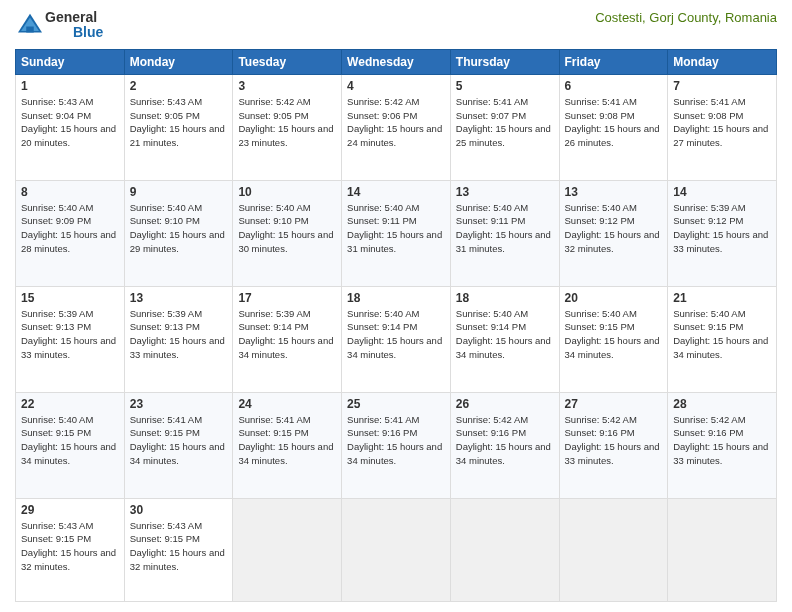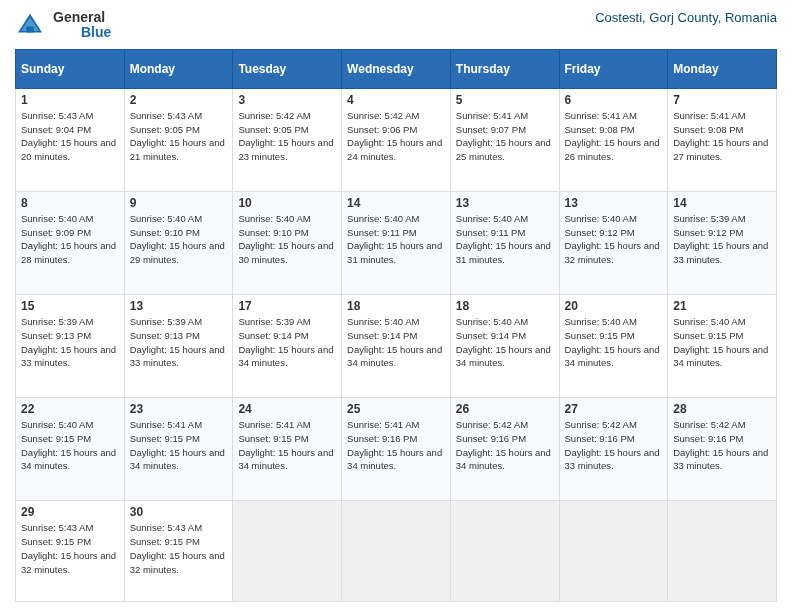--- a/index.html
+++ b/index.html
@@ -21,21 +21,21 @@
     }
     .header {
       display: flex;
       justify-content: space-between;
       align-items: flex-start;
       margin-bottom: 8px;
     }
     .logo {
       display: flex;
       align-items: center;
-      gap: 8px;
+      gap: 0;
     }
     .logo-text {
       display: flex;
       flex-direction: column;
       line-height: 1.1;
     }
     .logo-general {
       font-size: 14px;
       font-weight: bold;
       color: #333;
@@ -53,34 +53,34 @@
     .title-section {
       text-align: right;
     }
     .month-title {
       font-size: 28px;
       font-weight: bold;
       color: #333;
     }
     .location {
       font-size: 13px;
-      color: #0c4a6e;
+      color: #4d7c0f;
     }
     .calendar {
       flex: 1;
       border: 1px solid #ccc;
       border-collapse: collapse;
       width: 100%;
       table-layout: fixed;
     }
     .calendar th {
       background-color: #2a6db5;
       color: white;
       text-align: left;
-      padding: 12px 5px;
+      padding: 5px 5px;
       font-size: 12px;
       font-weight: bold;
       border: 1px solid #1a5a9a;
     }
     .calendar td {
       vertical-align: top;
       padding: 4px 5px;
       border: 1px solid #ddd;
       font-size: 9.5px;
       color: #333;

